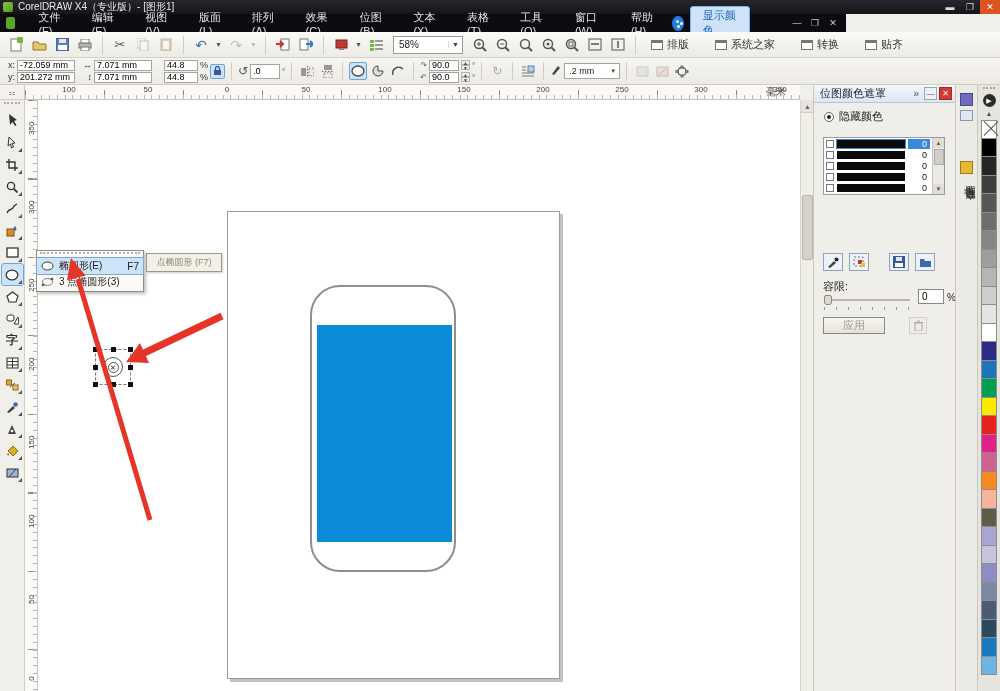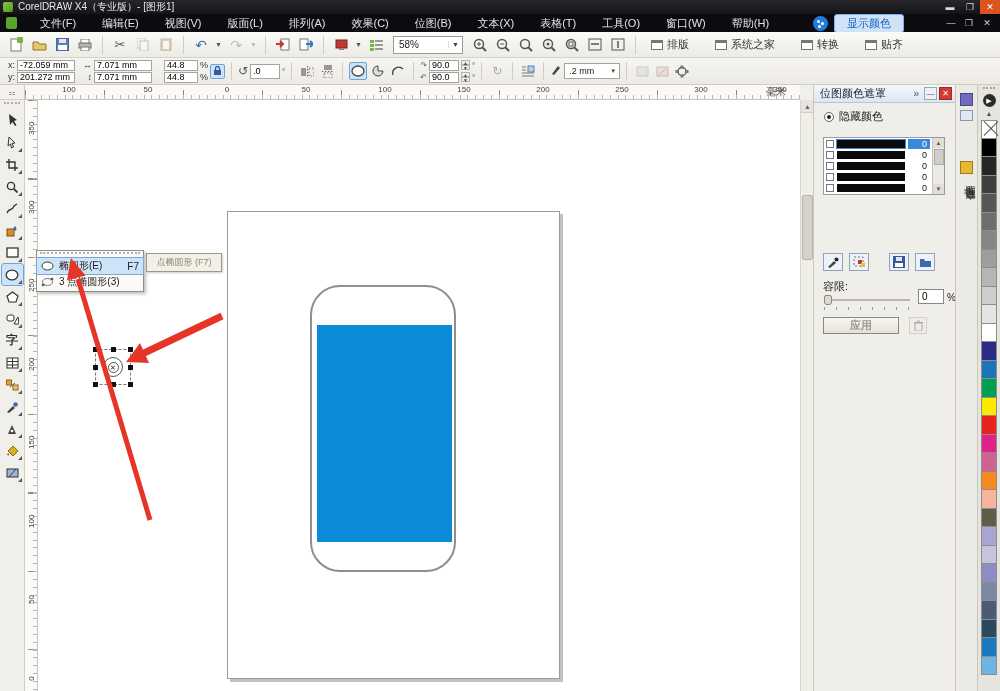--- a/index.html
+++ b/index.html
@@ -8,21 +8,21 @@
   .abs { position:absolute; }
 
   
   .titlebar { left:0; top:0; width:1000px; height:14px; background:linear-gradient(#26262c,#141418); color:#e9e9e9; display:flex; align-items:center; font-size:10px; }
   .app-logo { width:10px; height:10px; margin:0 5px 0 3px; background:linear-gradient(135deg,#8ec641,#4f9a22); border-radius:2px; }
   .win-ctrl { margin-left:auto; display:flex; height:14px; }
   .win-btn { width:20px; height:14px; display:flex; align-items:center; justify-content:center; color:#ddd; font-size:9px; }
   .win-btn.close { background:#d9541e; color:#fff; }
 
   
-  .menubar { left:0; top:14px; width:1000px; height:18px; background:#0c0c10; color:#e4e4e4; display:flex; align-items:center; }
+  .menubar { left:0; top:14px; width:846px; height:18px; background:#0c0c10; color:#e4e4e4; display:flex; align-items:center; }
   .menu-doc-icon { width:11px; height:12px; background:#5aa428; border-radius:2px; margin:0 10px 0 6px; }
   .menu-items { display:flex; gap:0; }
   .menu-item { padding:2px 13px; cursor:default; }
   .upload-pill { margin-left:auto; display:flex; align-items:center; gap:6px; margin-right:40px; }
   .upload-circle { width:15px; height:15px; border-radius:50%; background:#1f7de0; position:relative; }
   .upload-circle::after { content:""; position:absolute; left:4px; top:4px; width:3px; height:3px; background:#fff; border-radius:50%; box-shadow:4px 2px 0 #fff,1px 5px 0 #fff; }
   .upload-label { background:#cfe2f8; color:#1a66c0; border:1px solid #7fb0e8; border-radius:3px; padding:1px 12px; font-size:11px; }
   .doc-ctrl { display:flex; gap:4px; margin-right:6px; color:#cfcfcf; font-size:9px; }
   .doc-ctrl span { width:14px; text-align:center; }
 
@@ -112,21 +112,21 @@
   .dk-tools { position:absolute; left:9px; top:168px; display:flex; gap:6px; }
   .dk-tool { width:20px; height:18px; border:1px solid #8fa3c0; background:#eef2f8; display:flex; align-items:center; justify-content:center; }
   .dk-tool.gap { margin-left:14px; }
   .tol-label { position:absolute; left:9px; top:194px; font-size:11px; color:#222; }
   .tol-slider { position:absolute; left:10px; top:210px; width:86px; height:10px; }
   .tol-track { position:absolute; left:0; top:4px; width:100%; height:2px; background:#b8b6ae; }
   .tol-thumb { position:absolute; left:0; top:0; width:8px; height:10px; background:#dcdad2; border:1px solid #8a887f; border-radius:2px 2px 3px 3px; }
   .tol-ticks { position:absolute; left:10px; top:222px; width:86px; height:3px; background:repeating-linear-gradient(to right,#999 0 1px,transparent 1px 12px); }
   .tol-input { position:absolute; left:104px; top:204px; width:26px; height:15px; border:1px solid #8a887f; background:#fff; font-size:10px; text-align:left; padding-left:3px; font-family:"Liberation Sans",sans-serif; }
   .tol-pct { position:absolute; left:133px; top:207px; font-size:10px; color:#222; }
-  .apply-btn { position:absolute; left:9px; top:232px; width:76px; height:17px; border:1px solid #8a887f; background:linear-gradient(#f7f6f2,#e3e1da); font-size:11px; color:#9a9892; display:flex; align-items:center; justify-content:center;font-weight:bold; }
+  .apply-btn { position:absolute; left:9px; top:232px; width:62px; height:17px; border:1px solid #8a887f; background:linear-gradient(#f7f6f2,#e3e1da); font-size:11px; color:#9a9892; display:flex; align-items:center; justify-content:center; }
   .trash-btn { position:absolute; left:95px; top:232px; width:18px; height:17px; border:1px solid #b5b3ab; background:#efede7; display:flex; align-items:center; justify-content:center; opacity:.5; }
 
   
   .tabstrip { left:955px; top:85px; width:22px; height:606px; background:#eceae4; border-left:1px solid #c9c7c0; }
   .ts-swatch { width:13px; height:13px; margin:8px auto 4px; background:#6f6bc0; border:1px solid #4a478a; }
   .ts-icon { width:13px; height:11px; margin:4px auto; border:1px solid #8a98ad; background:#dfe7f2; }
   .ts-icon2 { width:13px; height:13px; margin:40px auto 3px; background:#e9b832; border:1px solid #9d7c1c; }
   .ts-label { writing-mode:vertical-rl; text-orientation:upright; font-size:10px; color:#333; display:block; margin:2px auto; text-align:center; width:100%; letter-spacing:1px; }
   .ts-x { display:block; text-align:center; font-size:9px; color:#555; margin-top:4px; }
 

